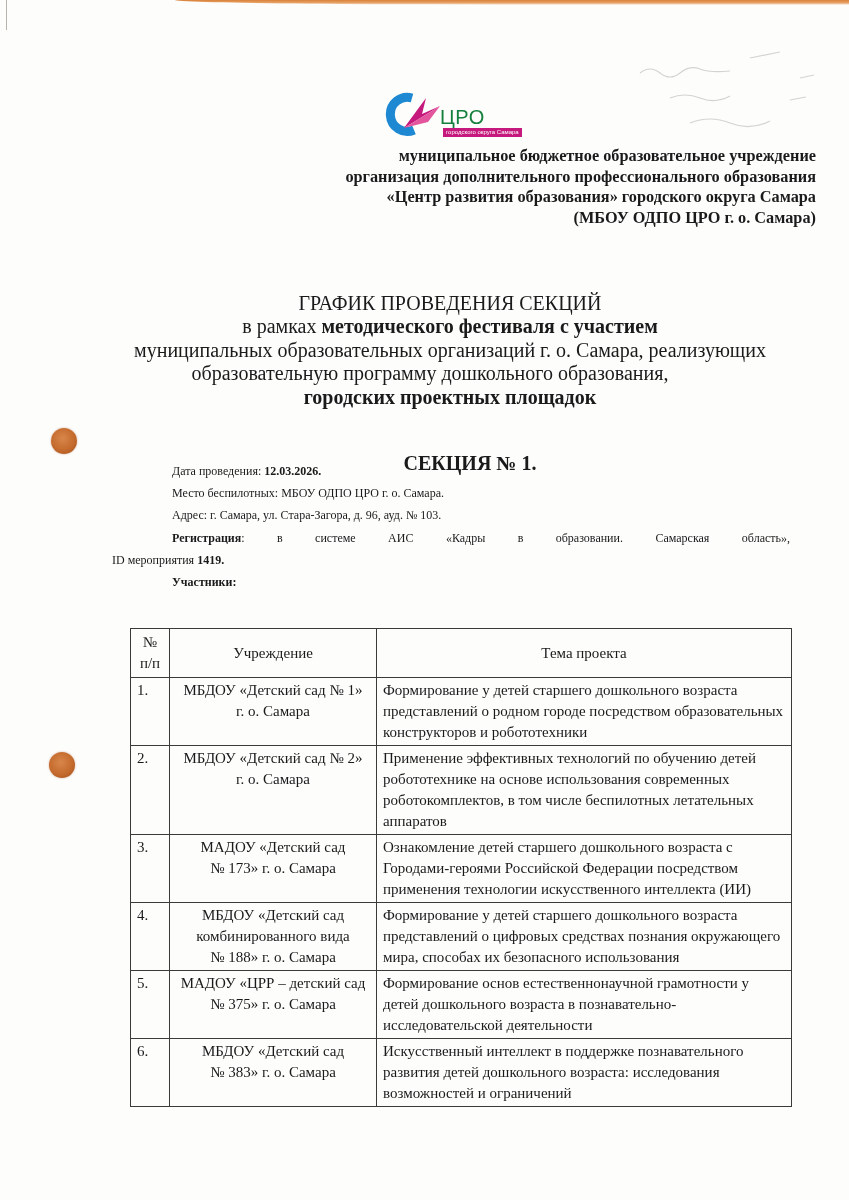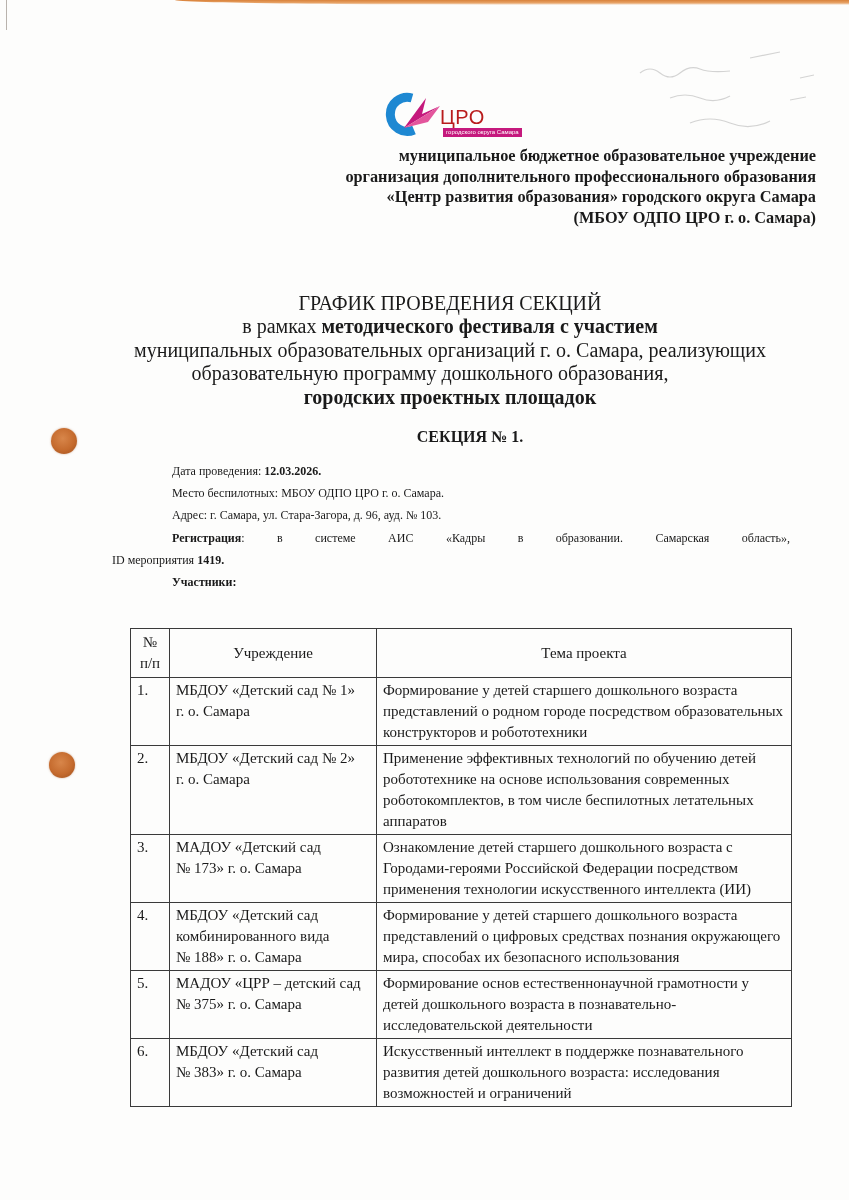--- a/index.html
+++ b/index.html
@@ -25,61 +25,61 @@
     .ph1 { left: 51px; top: 428px; }
     .ph2 { left: 49px; top: 752px; }
     .scribble {
       position: absolute; left: 630px; top: 38px; width: 200px; height: 100px; opacity: 0.35;
     }
     .logo {
       position: absolute; left: 382px; top: 92px; width: 160px; height: 46px;
     }
     .logo-text {
       position: absolute; left: 440px; top: 106px;
-      font-family: "Liberation Sans", sans-serif; font-size: 20px; color: #b91c1c; letter-spacing: 0.5px;
+      font-family: "Liberation Sans", sans-serif; font-size: 20px; color: #15803d; letter-spacing: 0.5px;
     }
     .logo-sub {
       position: absolute; left: 443px; top: 128px; padding: 0 3px;
       background: #c5197d; color: #fff; font-family: "Liberation Sans", sans-serif;
       font-size: 6px; line-height: 9px; white-space: nowrap;
     }
     .org-header {
       position: absolute; left: 116px; width: 700px; top: 146px; text-align: right;
       font-weight: bold; font-size: 16.3px; line-height: 20.5px;
     }
     .title-block {
       position: absolute; left: 100px; width: 700px; top: 292px; text-align: center;
       font-size: 20px; line-height: 23.4px;
     }
     .title-block .line { display: block; }
     .title-block b { font-weight: bold; }
     .section-title {
-      position: absolute; left: 370px; width: 200px; top: 428px; text-align: center;
-      font-weight: bold; font-size: 16px;
+      position: absolute; left: 370px; width: 200px; top: 452px; text-align: center;
+      font-weight: bold; font-size: 20px;
     }
     .info {
       position: absolute; left: 135px; width: 655px; top: 460px; font-size: 12px; line-height: 22.2px;
     }
     .info p { margin: 0; text-indent: 37px; }
     .info p.justify { text-align: justify; text-align-last: justify; }
     .info p.noindent { text-indent: 0; }
     .info b { font-weight: bold; }
     table.participants {
       position: absolute; left: 130px; top: 628px; width: 662px;
       border-collapse: collapse; font-size: 15px; line-height: 21px;
     }
     table.participants th, table.participants td {
       border: 1.3px solid #3a3a3a; vertical-align: top; padding: 2px 6px;
     }
     table.participants th { font-weight: normal; vertical-align: middle; text-align: center; padding: 3px 4px; }
     .col-num { width: 30px; }
     .col-org { width: 198px; }
     td.num { padding-left: 5px; }
     td.org { vertical-align: middle; }
-    td.org span { display: block; }
+    td.org span { display: block; text-align: center; }
   </style>
 </head>
 <body>
 
 <div class="top-edge"></div>
 <div class="left-edge"></div>
 <div class="punch-hole ph1"></div>
 <div class="punch-hole ph2"></div>
 
 <svg class="scribble" viewBox="0 0 200 100">

